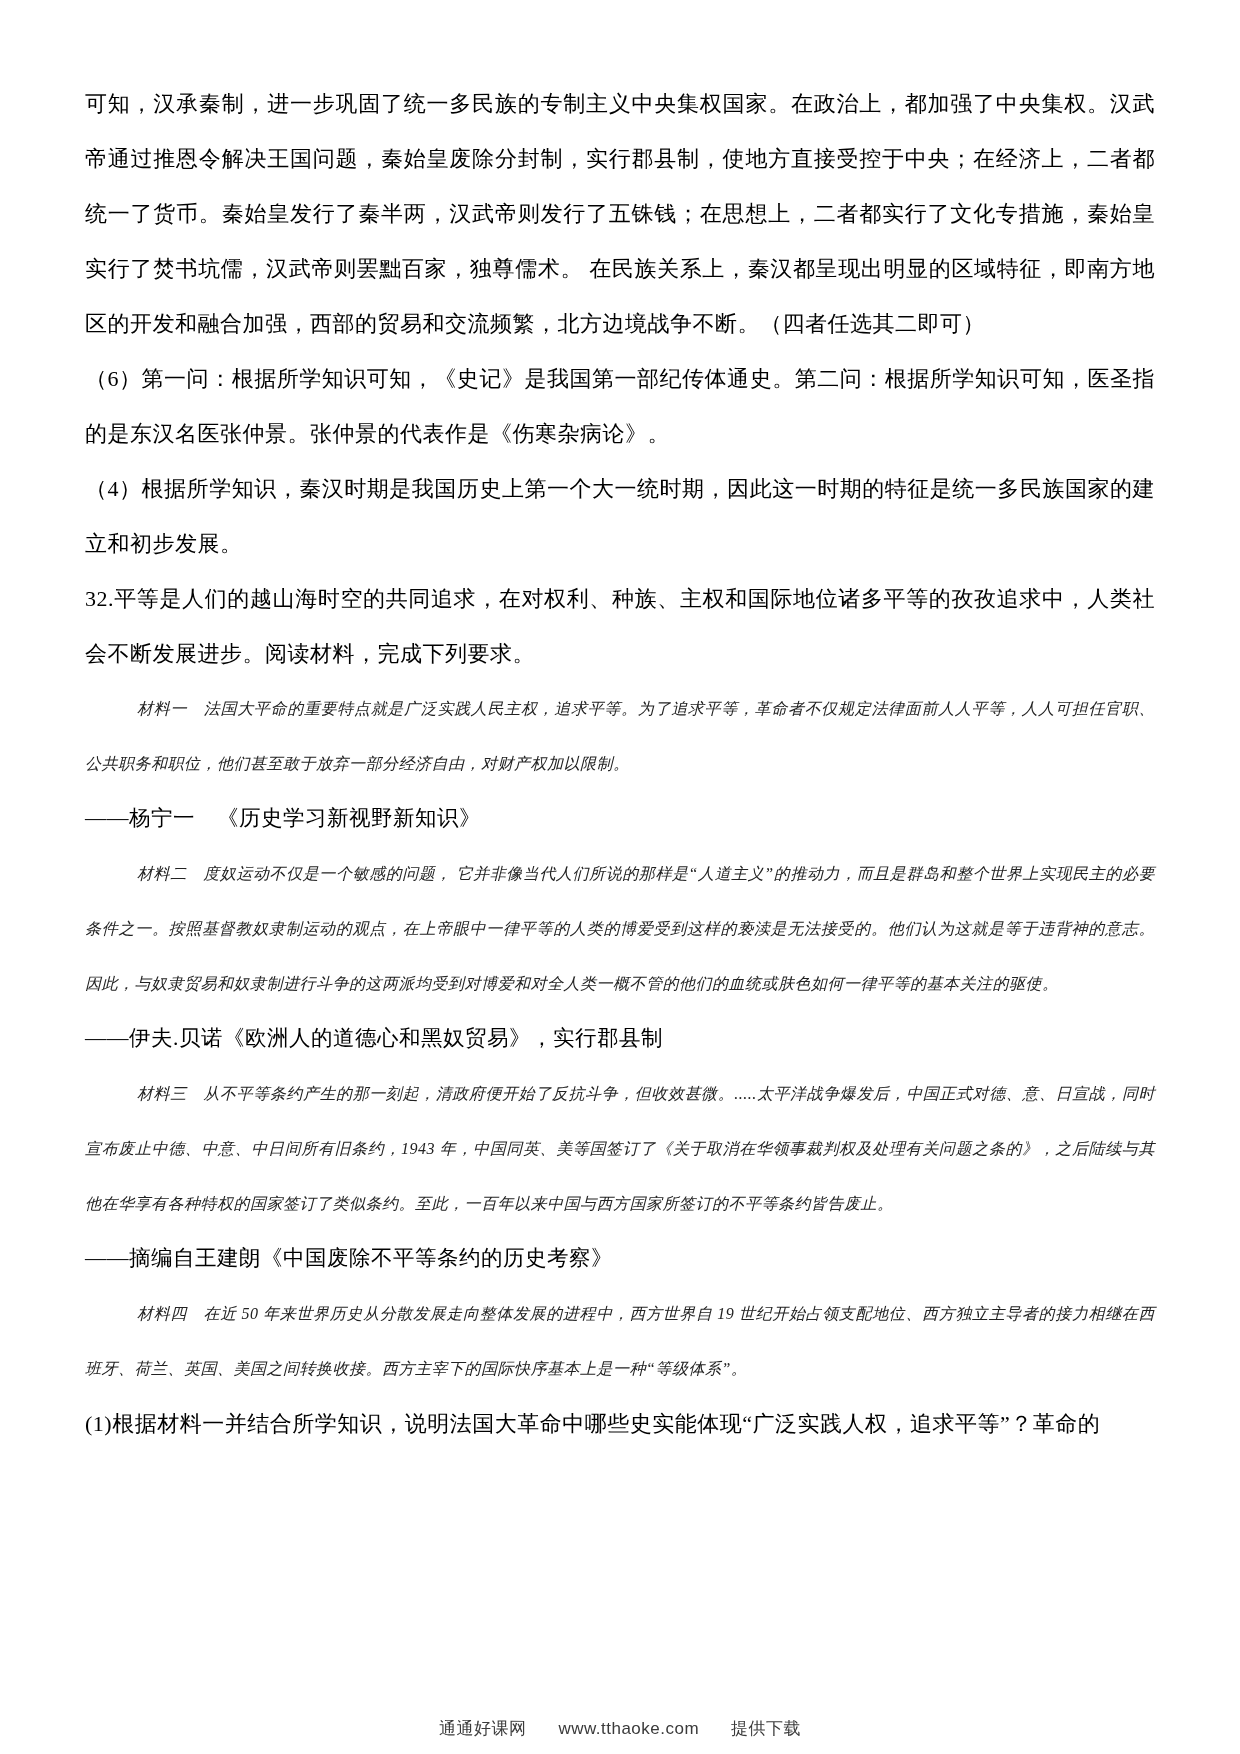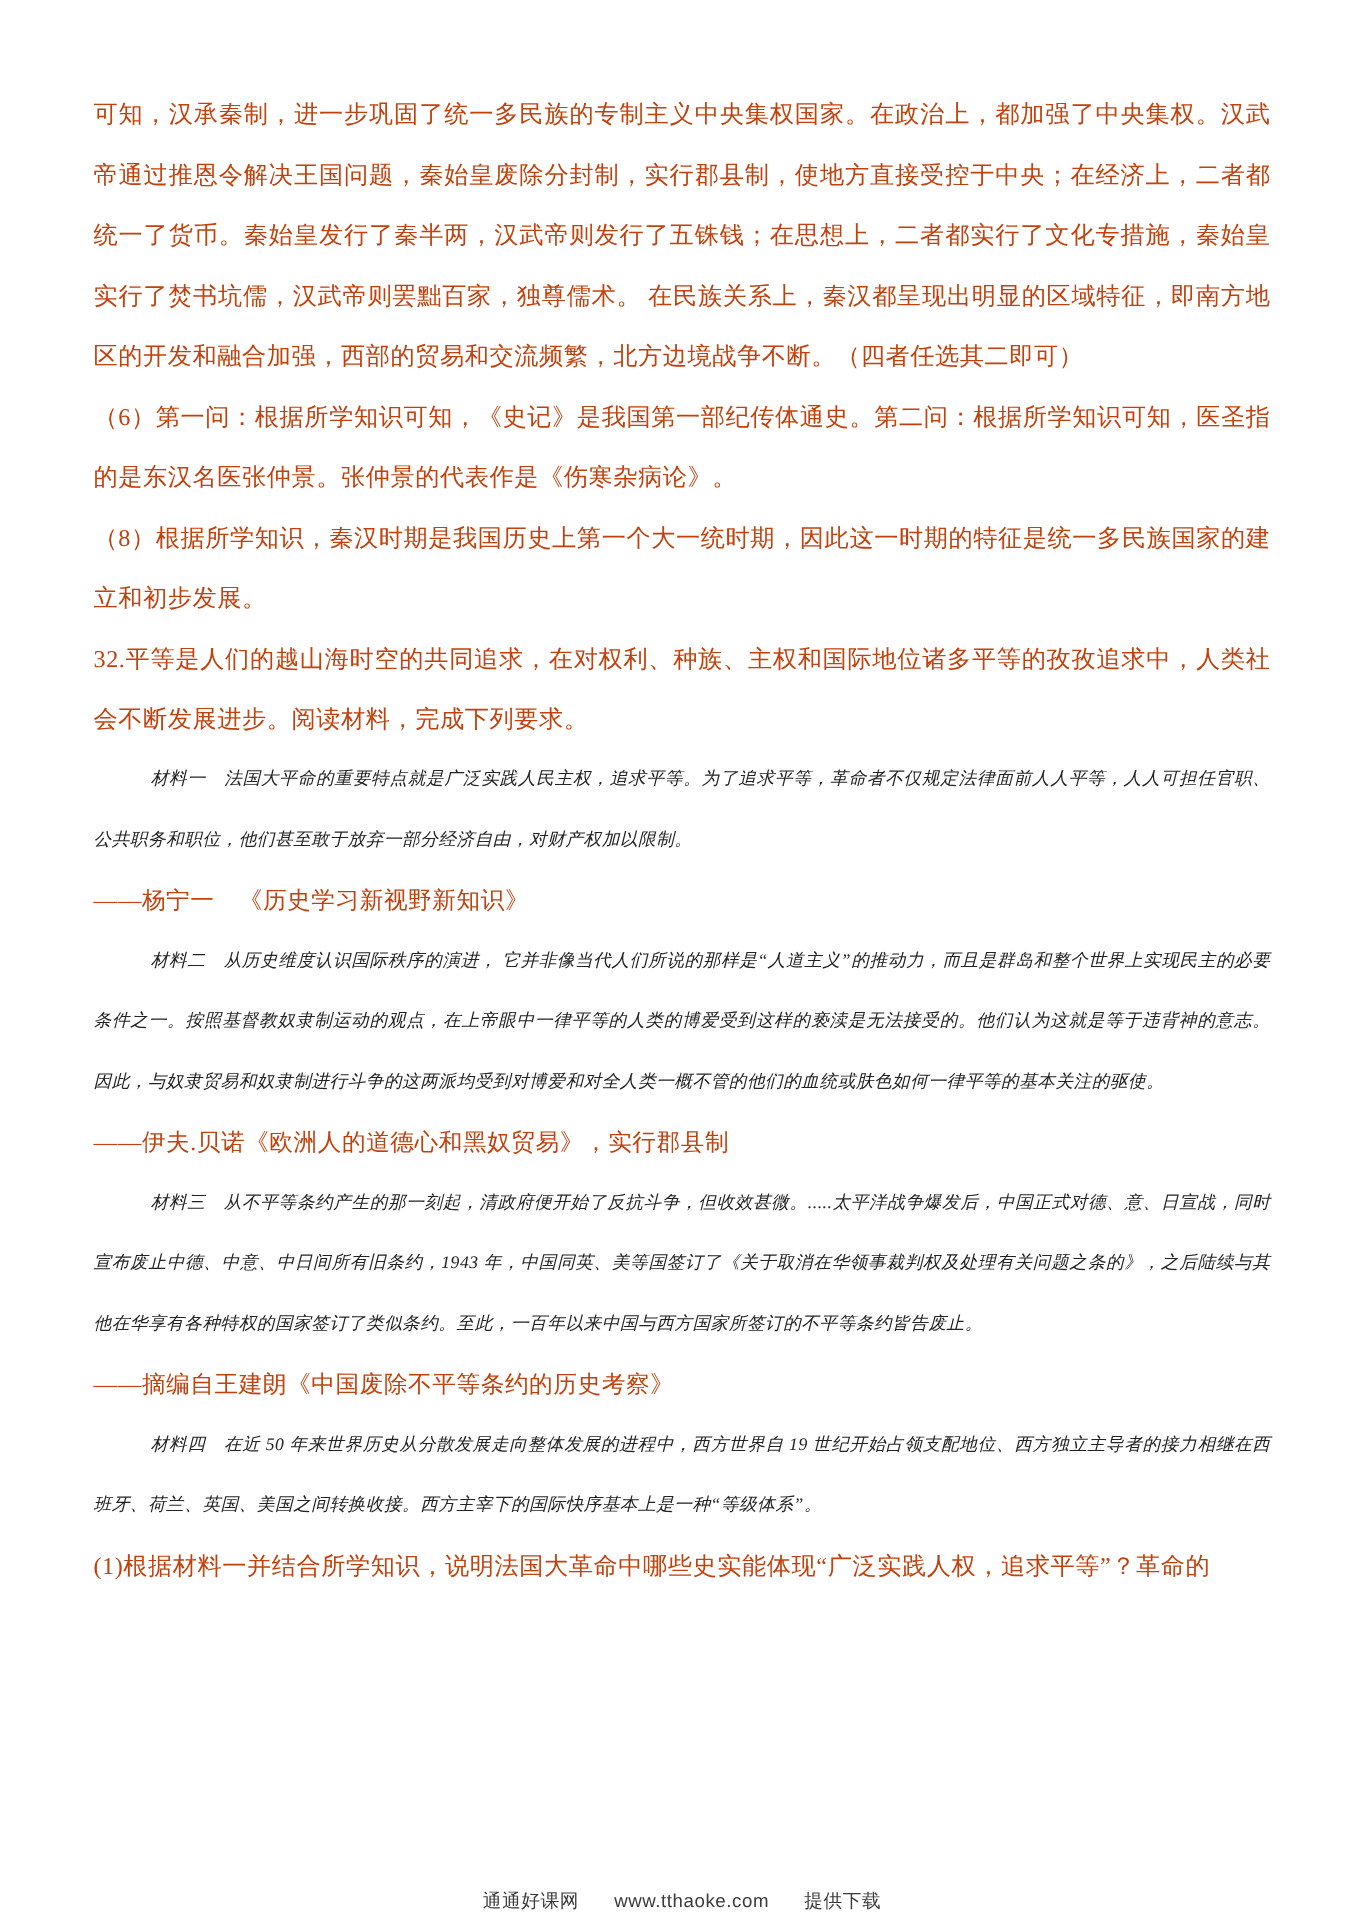--- a/index.html
+++ b/index.html
@@ -22,21 +22,21 @@
     top: 76px;
     width: 1070px;
   }
   .para {
     margin: 0;
     font-size: 22px;
     line-height: 55px;
     text-align: justify;
     text-justify: inter-ideograph;
     letter-spacing: 0.5px;
-    color: #c2410c;
+    color: #000000;
   }
   .material {
     font-style: italic;           
     font-size: 16px;
     text-indent: 52px;
     color: #222222;
   }
   .attribution {
     font-size: 21.5px;
     text-indent: 0;
@@ -57,25 +57,25 @@
   }
   .footer span { margin: 0 16px; }
 </style>
 </head>
 <body>
 
 <div class="page">
   <div class="content">
     <p class="para">可知，汉承秦制，进一步巩固了统一多民族的专制主义中央集权国家。在政治上，都加强了中央集权。汉武帝通过推恩令解决王国问题，秦始皇废除分封制，实行郡县制，使地方直接受控于中央；在经济上，二者都统一了货币。秦始皇发行了秦半两，汉武帝则发行了五铢钱；在思想上，二者都实行了文化专措施，秦始皇实行了焚书坑儒，汉武帝则罢黜百家，独尊儒术。 在民族关系上，秦汉都呈现出明显的区域特征，即南方地区的开发和融合加强，西部的贸易和交流频繁，北方边境战争不断。（四者任选其二即可）</p>
     <p class="para">（6）第一问：根据所学知识可知，《史记》是我国第一部纪传体通史。第二问：根据所学知识可知，医圣指的是东汉名医张仲景。张仲景的代表作是《伤寒杂病论》。</p>
-    <p class="para">（8）根据所学知识，秦汉时期是我国历史上第一个大一统时期，因此这一时期的特征是统一多民族国家的建立和初步发展。</p>
+    <p class="para">（4）根据所学知识，秦汉时期是我国历史上第一个大一统时期，因此这一时期的特征是统一多民族国家的建立和初步发展。</p>
     <p class="para question">32.平等是人们的越山海时空的共同追求，在对权利、种族、主权和国际地位诸多平等的孜孜追求中，人类社会不断发展进步。阅读材料，完成下列要求。</p>
     <p class="para material">材料一　法国大平命的重要特点就是广泛实践人民主权，追求平等。为了追求平等，革命者不仅规定法律面前人人平等，人人可担任官职、公共职务和职位，他们甚至敢于放弃一部分经济自由，对财产权加以限制。</p>
     <p class="para attribution">——杨宁一　《历史学习新视野新知识》</p>
-    <p class="para material">材料二　从历史维度认识国际秩序的演进， 它并非像当代人们所说的那样是“人道主义”的推动力，而且是群岛和整个世界上实现民主的必要条件之一。按照基督教奴隶制运动的观点，在上帝眼中一律平等的人类的博爱受到这样的亵渎是无法接受的。他们认为这就是等于违背神的意志。因此，与奴隶贸易和奴隶制进行斗争的这两派均受到对博爱和对全人类一概不管的他们的血统或肤色如何一律平等的基本关注的驱使。</p>
+    <p class="para material">材料二　度奴运动不仅是一个敏感的问题， 它并非像当代人们所说的那样是“人道主义”的推动力，而且是群岛和整个世界上实现民主的必要条件之一。按照基督教奴隶制运动的观点，在上帝眼中一律平等的人类的博爱受到这样的亵渎是无法接受的。他们认为这就是等于违背神的意志。因此，与奴隶贸易和奴隶制进行斗争的这两派均受到对博爱和对全人类一概不管的他们的血统或肤色如何一律平等的基本关注的驱使。</p>
     <p class="para attribution">——伊夫.贝诺《欧洲人的道德心和黑奴贸易》，实行郡县制</p>
     <p class="para material">材料三　从不平等条约产生的那一刻起，清政府便开始了反抗斗争，但收效甚微。.....太平洋战争爆发后，中国正式对德、意、日宣战，同时宣布废止中德、中意、中日间所有旧条约，1943 年，中国同英、美等国签订了《关于取消在华领事裁判权及处理有关问题之条的》，之后陆续与其他在华享有各种特权的国家签订了类似条约。至此，一百年以来中国与西方国家所签订的不平等条约皆告废止。</p>
     <p class="para attribution">——摘编自王建朗《中国废除不平等条约的历史考察》</p>
     <p class="para material">材料四　在近 50 年来世界历史从分散发展走向整体发展的进程中，西方世界自 19 世纪开始占领支配地位、西方独立主导者的接力相继在西班牙、荷兰、英国、美国之间转换收接。西方主宰下的国际快序基本上是一种“等级体系”。</p>
     <p class="para question">(1)根据材料一并结合所学知识，说明法国大革命中哪些史实能体现“广泛实践人权，追求平等”？革命的</p>
   </div>
 
   <div class="footer">
     <span>通通好课网</span><span>www.tthaoke.com</span><span>提供下载</span>
   </div>

